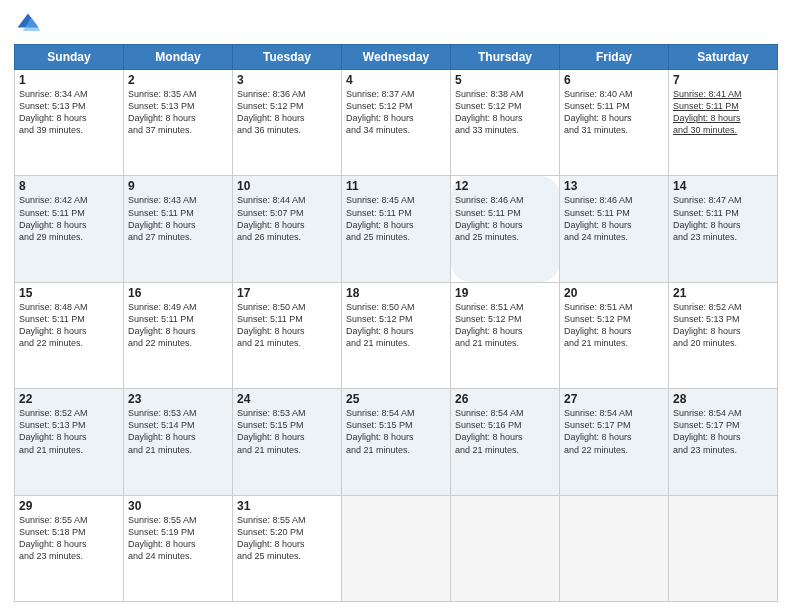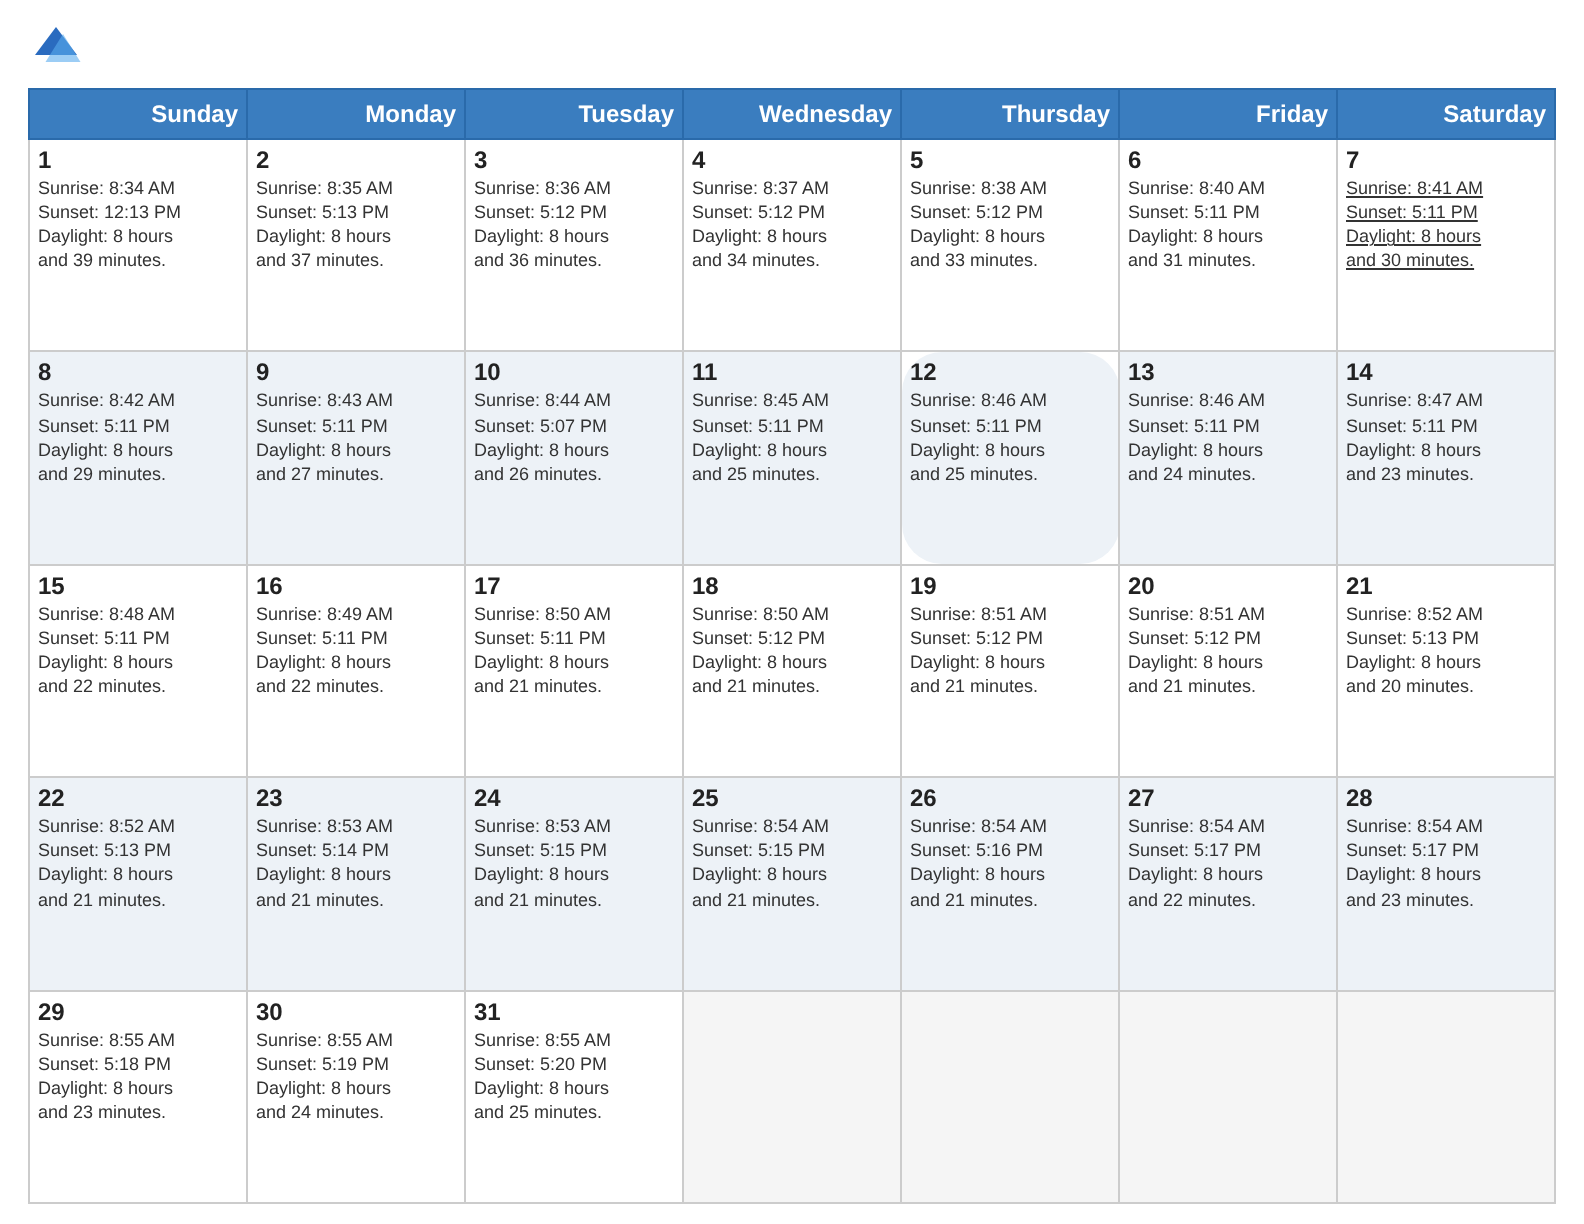--- a/index.html
+++ b/index.html
@@ -65,21 +65,21 @@
       border-collapse: collapse;
       width: 100%;
       table-layout: fixed;
     }
     .calendar th {
       background: #3a7dbf;
       color: #fff;
       font-size: 12px;
       font-weight: bold;
       padding: 5px 4px;
-      text-align: right;
+      text-align: center;
       border: 1px solid #2a6aaa;
     }
     .calendar td {
       border: 1px solid #ccc;
       vertical-align: top;
       padding: 3px 4px;
       font-size: 9.5px;
       color: #333;
       background: #fff;
     }
@@ -136,21 +136,21 @@
           <th>Thursday</th>
           <th>Friday</th>
           <th>Saturday</th>
         </tr>
     </thead>
     <tbody id="calendar-body">
         <tr>
           <td style="background: rgb(255, 255, 255);">
             <span class="day-num">1</span>
             <div class="cell-text" style="white-space: pre-line;">Sunrise: 8:34 AM
-Sunset: 12:13 PM
+Sunset: 5:13 PM
 Daylight: 8 hours
 and 39 minutes.</div>
           </td>
           <td style="background: rgb(255, 255, 255);">
             <span class="day-num">2</span>
             <div class="cell-text" style="white-space: pre-line;">Sunrise: 8:35 AM
 Sunset: 5:13 PM
 Daylight: 8 hours
 and 37 minutes.</div>
           </td>

